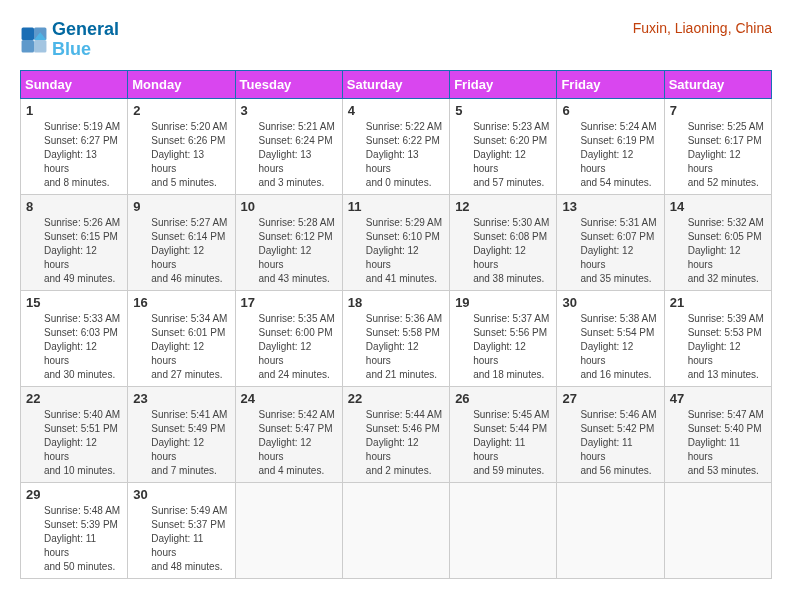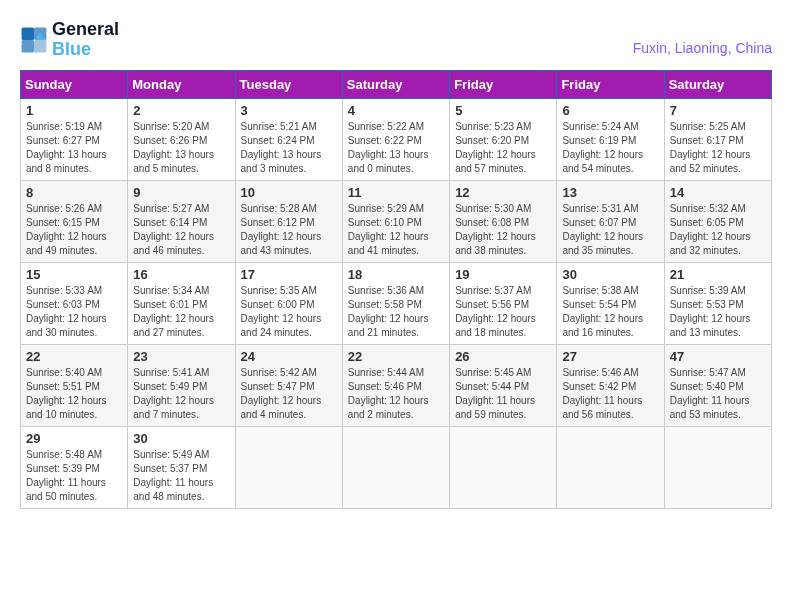--- a/index.html
+++ b/index.html
@@ -21,46 +21,45 @@
       align-items: center;
       gap: 4px;
     }
     .logo-text {
       font-size: 18px;
       font-weight: bold;
       color: #333;
       line-height: 1.1;
     }
     .logo-text span {
-      color: #0f172a;
+      color: #0369a1;
     }
     .logo-icon {
       width: 28px;
       height: 28px;
     }
     .title-area {
       text-align: right;
     }
     .month-title {
       font-size: 32px;
       font-weight: bold;
       color: #333;
     }
     .subtitle {
       font-size: 14px;
-      color: #8b5cf6;
-      margin-top: 20px;
+      color: #c2410c;
     }
     table {
       width: 100%;
       border-collapse: collapse;
       table-layout: fixed;
     }
     thead tr th {
-      background-color: #a21caf;
+      background-color: #d946ef;
       color: #fff;
       font-size: 13px;
       font-weight: bold;
       padding: 6px 4px;
       text-align: left;
       border: 1px solid #1a6eb5;
     }
     tbody tr td {
       border: 1px solid #ccc;
       vertical-align: top;
@@ -77,20 +76,21 @@
       font-size: 13px;
       font-weight: bold;
       color: #333;
       display: block;
       margin-bottom: 2px;
     }
     .day-info {
       font-size: 10px;
       line-height: 1.4;
       color: #444;
+      margin-left: 18px;
     }
     .empty-cell {
       background: #f9f9f9 !important;
     }
   </style>
 </head>
 <body>
 
 <div class="header">
   <div class="logo">

